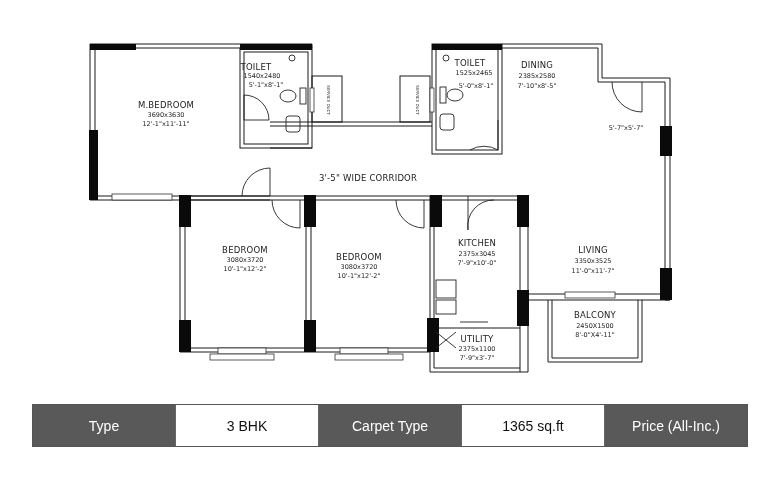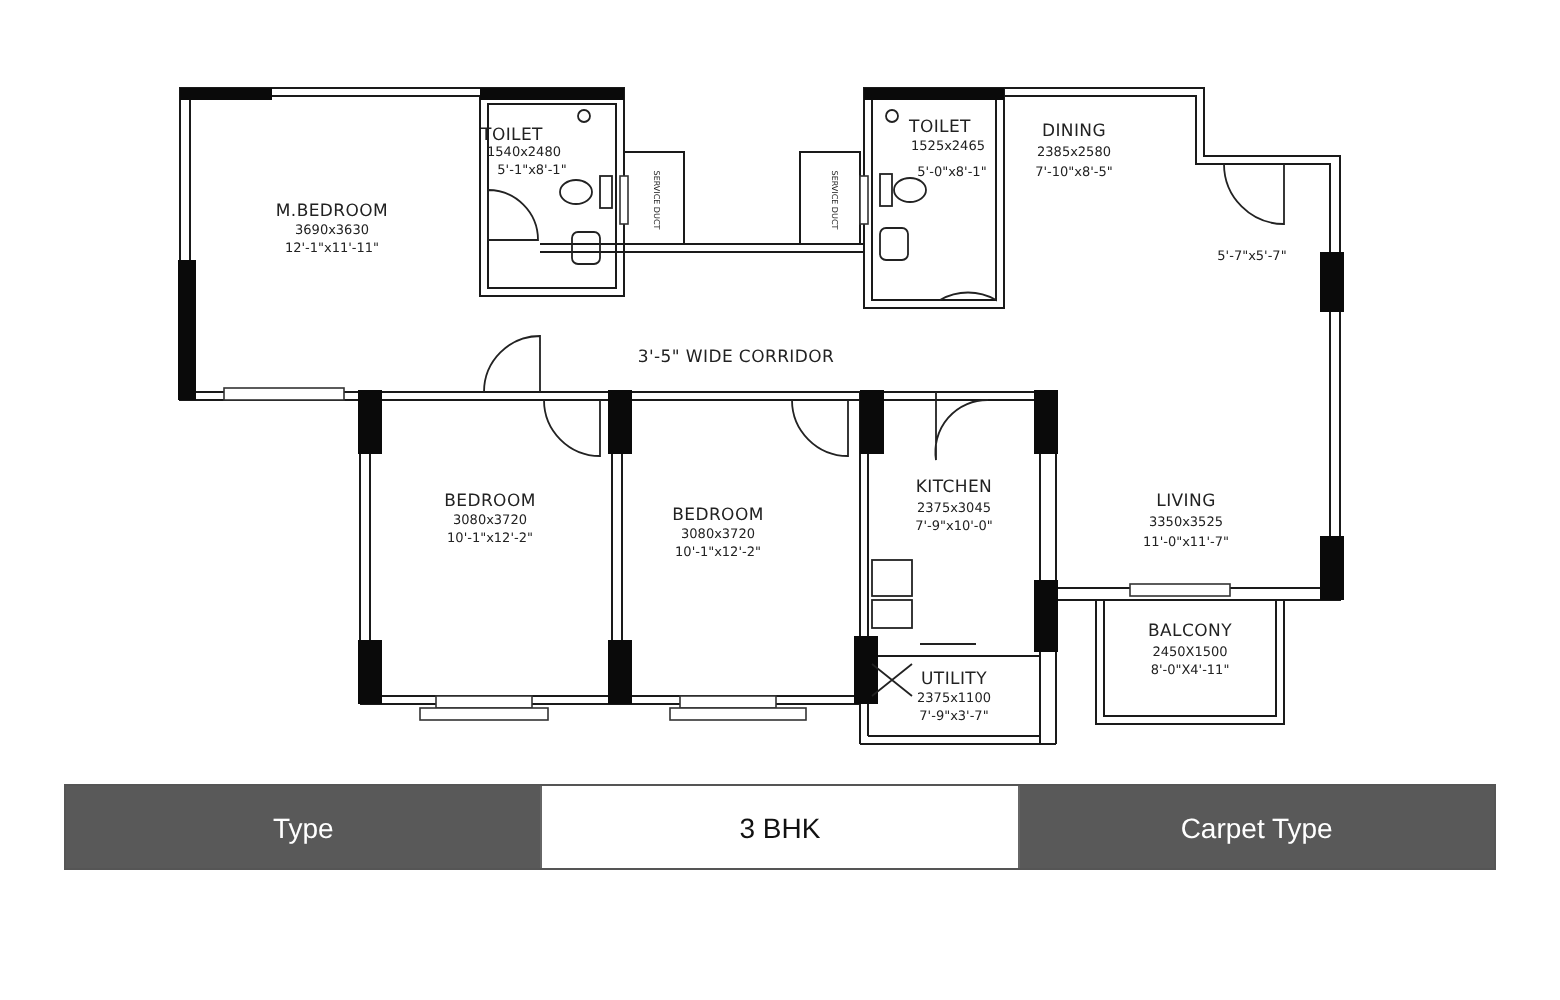--- a/index.html
+++ b/index.html
@@ -6,21 +6,21 @@
   body { width:780px; height:500px; position:relative; overflow:hidden; font-family:"Liberation Sans", sans-serif; }
   #plan { position:absolute; left:0; top:0; width:780px; height:400px; }
   .lbl { font-family:"DejaVu Sans", "Liberation Sans", sans-serif; fill:#222; text-anchor:middle; }
   .rname { font-size:8.5px; letter-spacing:0.2px; }
   .rdim { font-size:6.5px; }
   .tiny { font-size:4px; }
   .wall { fill:none; stroke:#1a1a1a; stroke-width:1; }
   .col { fill:#0a0a0a; }
   .door { fill:none; stroke:#222; stroke-width:0.9; }
   .win { fill:#fff; stroke:#333; stroke-width:0.8; }
-  #spec-table { position:absolute; left:32px; top:392px; width:716px; height:43px; display:flex; border:1px solid #555; box-sizing:border-box; }
+  #spec-table { position:absolute; left:32px; top:404px; width:716px; height:43px; display:flex; border:1px solid #555; box-sizing:border-box; }
   .cell { flex:1; display:flex; align-items:center; justify-content:center; font-size:14px; box-sizing:border-box; }
   .cell.head { background:#595959; color:#fff; }
   .cell.val { background:#fff; color:#111; border-left:1px solid #666; border-right:1px solid #666; }
 </style>
 </head>
 <body>
 
 <svg id="plan" viewBox="0 0 780 400" xmlns="http://www.w3.org/2000/svg">
 
   <g>
@@ -171,13 +171,15 @@
     <text class="lbl rname" x="595" y="318">BALCONY</text>
     <text class="lbl rdim" x="595" y="328">2450X1500</text>
     <text class="lbl rdim" x="595" y="337">8'-0"X4'-11"</text>
   </g>
 </svg>
 
 <div id="spec-table">
   <div class="cell head">Type</div>
   <div class="cell val">3 BHK</div>
   <div class="cell head">Carpet Type</div>
+  <div class="cell val">1365 sq.ft</div>
+  <div class="cell head">Price (All-Inc.)</div>
 </div>
 
 </body></html>

